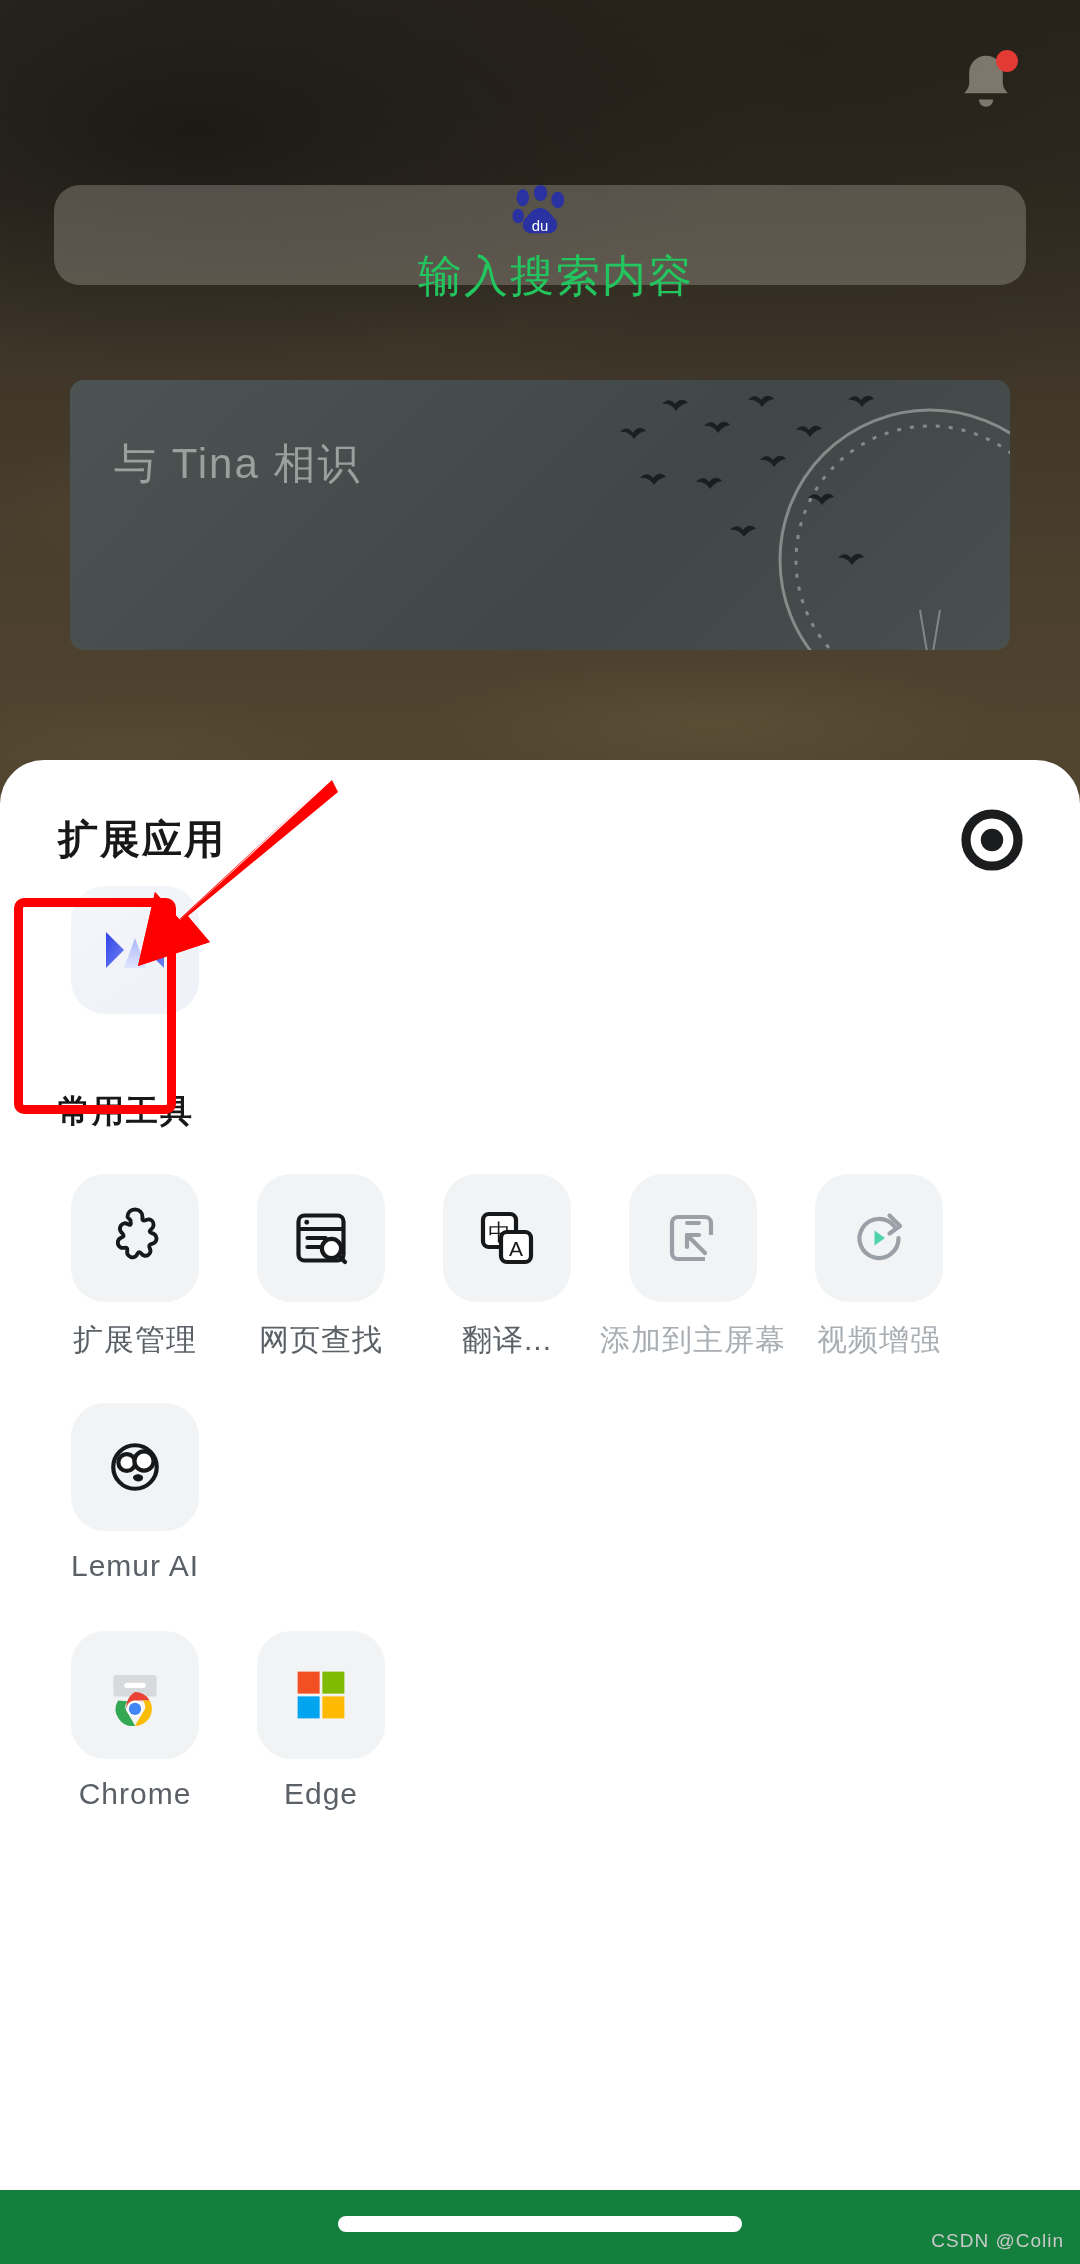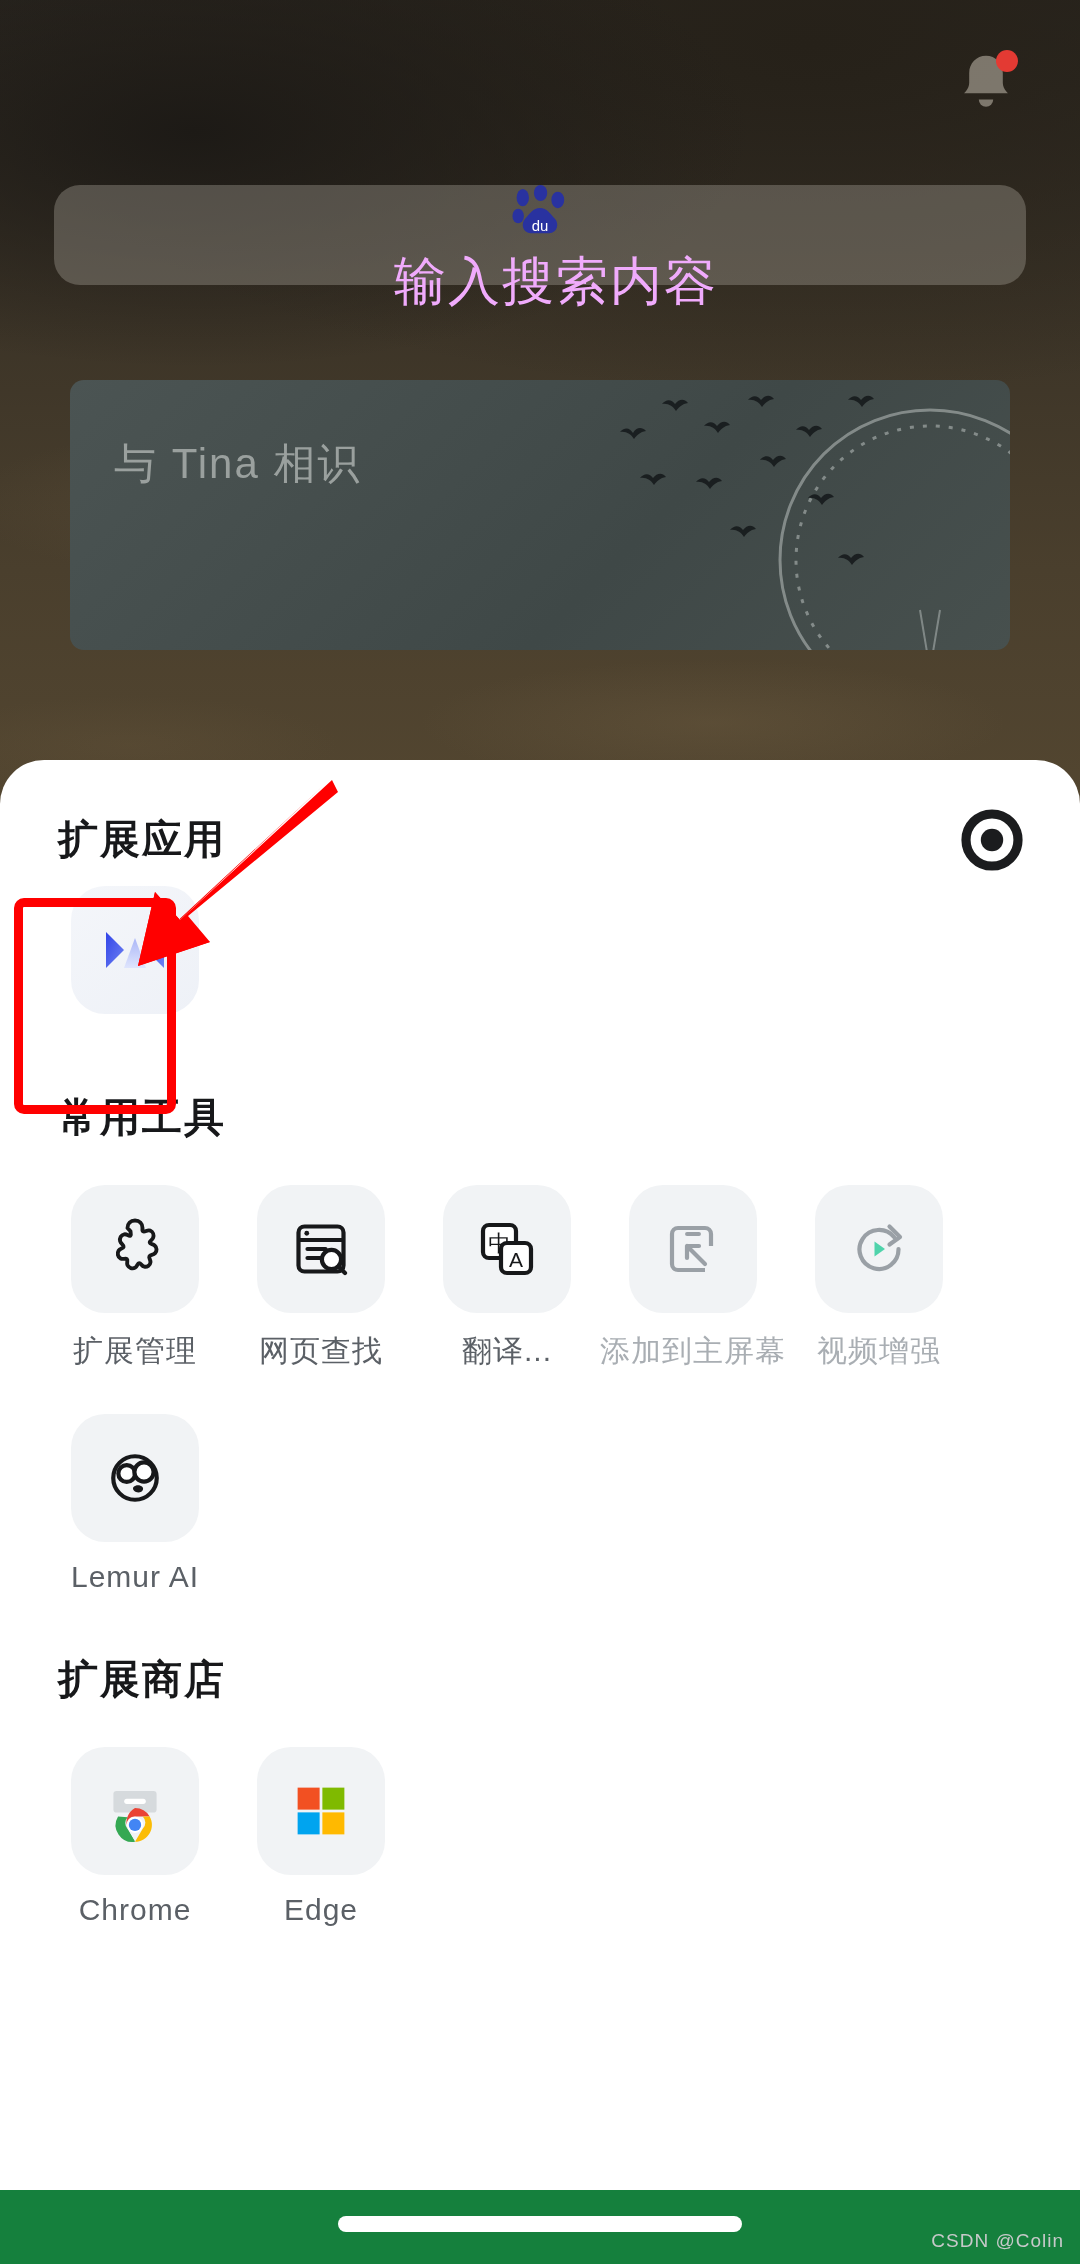--- a/index.html
+++ b/index.html
@@ -34,21 +34,21 @@
   }
 
   
   #searchbar{
     position:absolute; left:54px; top:185px; width:972px; height:100px;
     background:rgba(160,156,146,.40); border-radius:26px;
     display:flex; align-items:center; padding:0 32px;flex-direction:column;
   }
   #baidu-logo{ width:56px; height:62px; flex:0 0 auto; }
   #search-placeholder{
-    margin-left:32px; font-size:52px; color:#f0abfc; letter-spacing:2px;
+    margin-left:32px; font-size:44px; color:#22c55e; letter-spacing:2px;
   }
 
   
   #tina-card{
     position:absolute; left:70px; top:380px; width:940px; height:270px;
     background:linear-gradient(135deg,#4b5453 0%, #3f4847 60%, #47504e 100%);
     border-radius:14px; overflow:hidden;
   }
   #tina-title{
     position:absolute; left:44px; top:56px; font-size:42px; color:#9aa09e;
@@ -64,21 +64,21 @@
   .sheet-header{
     position:relative; height:120px;padding-left:17px;
   }
   #sheet-title{
     position:absolute; left:58px; top:52px; font-size:40px; font-weight:bold;
     color:#17181a; letter-spacing:2px;
   }
   #record-icon{ position:absolute; right:56px; top:48px; width:64px; height:64px; }
 
   .section-title{
-    font-size:40px; font-weight:bold; color:#17181a; letter-spacing:2px;
+    font-size:32px; font-weight:bold; color:#17181a; letter-spacing:2px;
     margin:0 0 0 58px;
   }
 
   .grid{ display:flex; flex-wrap:wrap; padding:0 42px; }
   .tile{
     width:186px; display:flex; flex-direction:column; align-items:center;
     margin-bottom:8px;
   }
   .tile-icon{
     width:128px; height:128px; border-radius:34px; background:#f1f3f5;
@@ -272,21 +272,20 @@
           <circle cx="24" cy="24" r="14.5" fill="none" stroke="#17181a" stroke-width="2.8"></circle>
           <circle cx="18.5" cy="21" r="5.6" fill="#ffffff" stroke="#17181a" stroke-width="2.8"></circle>
           <circle cx="30" cy="20" r="6.4" fill="#ffffff" stroke="#17181a" stroke-width="2.8"></circle>
           <path d="M23 30c1.6-1.6 4.4-1.6 6 0 .8.9.4 2.4-.8 3.1-1.6.9-3.6.6-4.8-.6-.9-.8-.9-1.9-.4-2.5z" fill="#17181a"></path>
         </svg>
       </div>
       <div class="tile-label">Lemur AI</div>
     </div>
   </div>
 
-  <div class="section-title" style="margin-top:50px;">扩展商店</div>
 
   <div class="grid" style="margin-top:40px;">
 
     <div class="tile">
       <div class="tile-icon">
         <svg width="74" height="74" viewBox="0 0 48 48">
           <rect x="10" y="11" width="28" height="14" rx="2" fill="#d6dadd"></rect>
           <rect x="17" y="16" width="14" height="3.4" rx="1.7" fill="#ffffff"></rect>
           <path d="M24 22a11 11 0 0 1 9.5 5.5H24a5.5 5.5 0 0 0-4.8 8.1A11 11 0 0 1 24 22z" fill="#ea4335"></path>
           <path d="M33.5 27.5a11 11 0 0 1-9.5 16.5l5-8.5a5.5 5.5 0 0 0 0-8z" fill="#fbbc05"></path>

